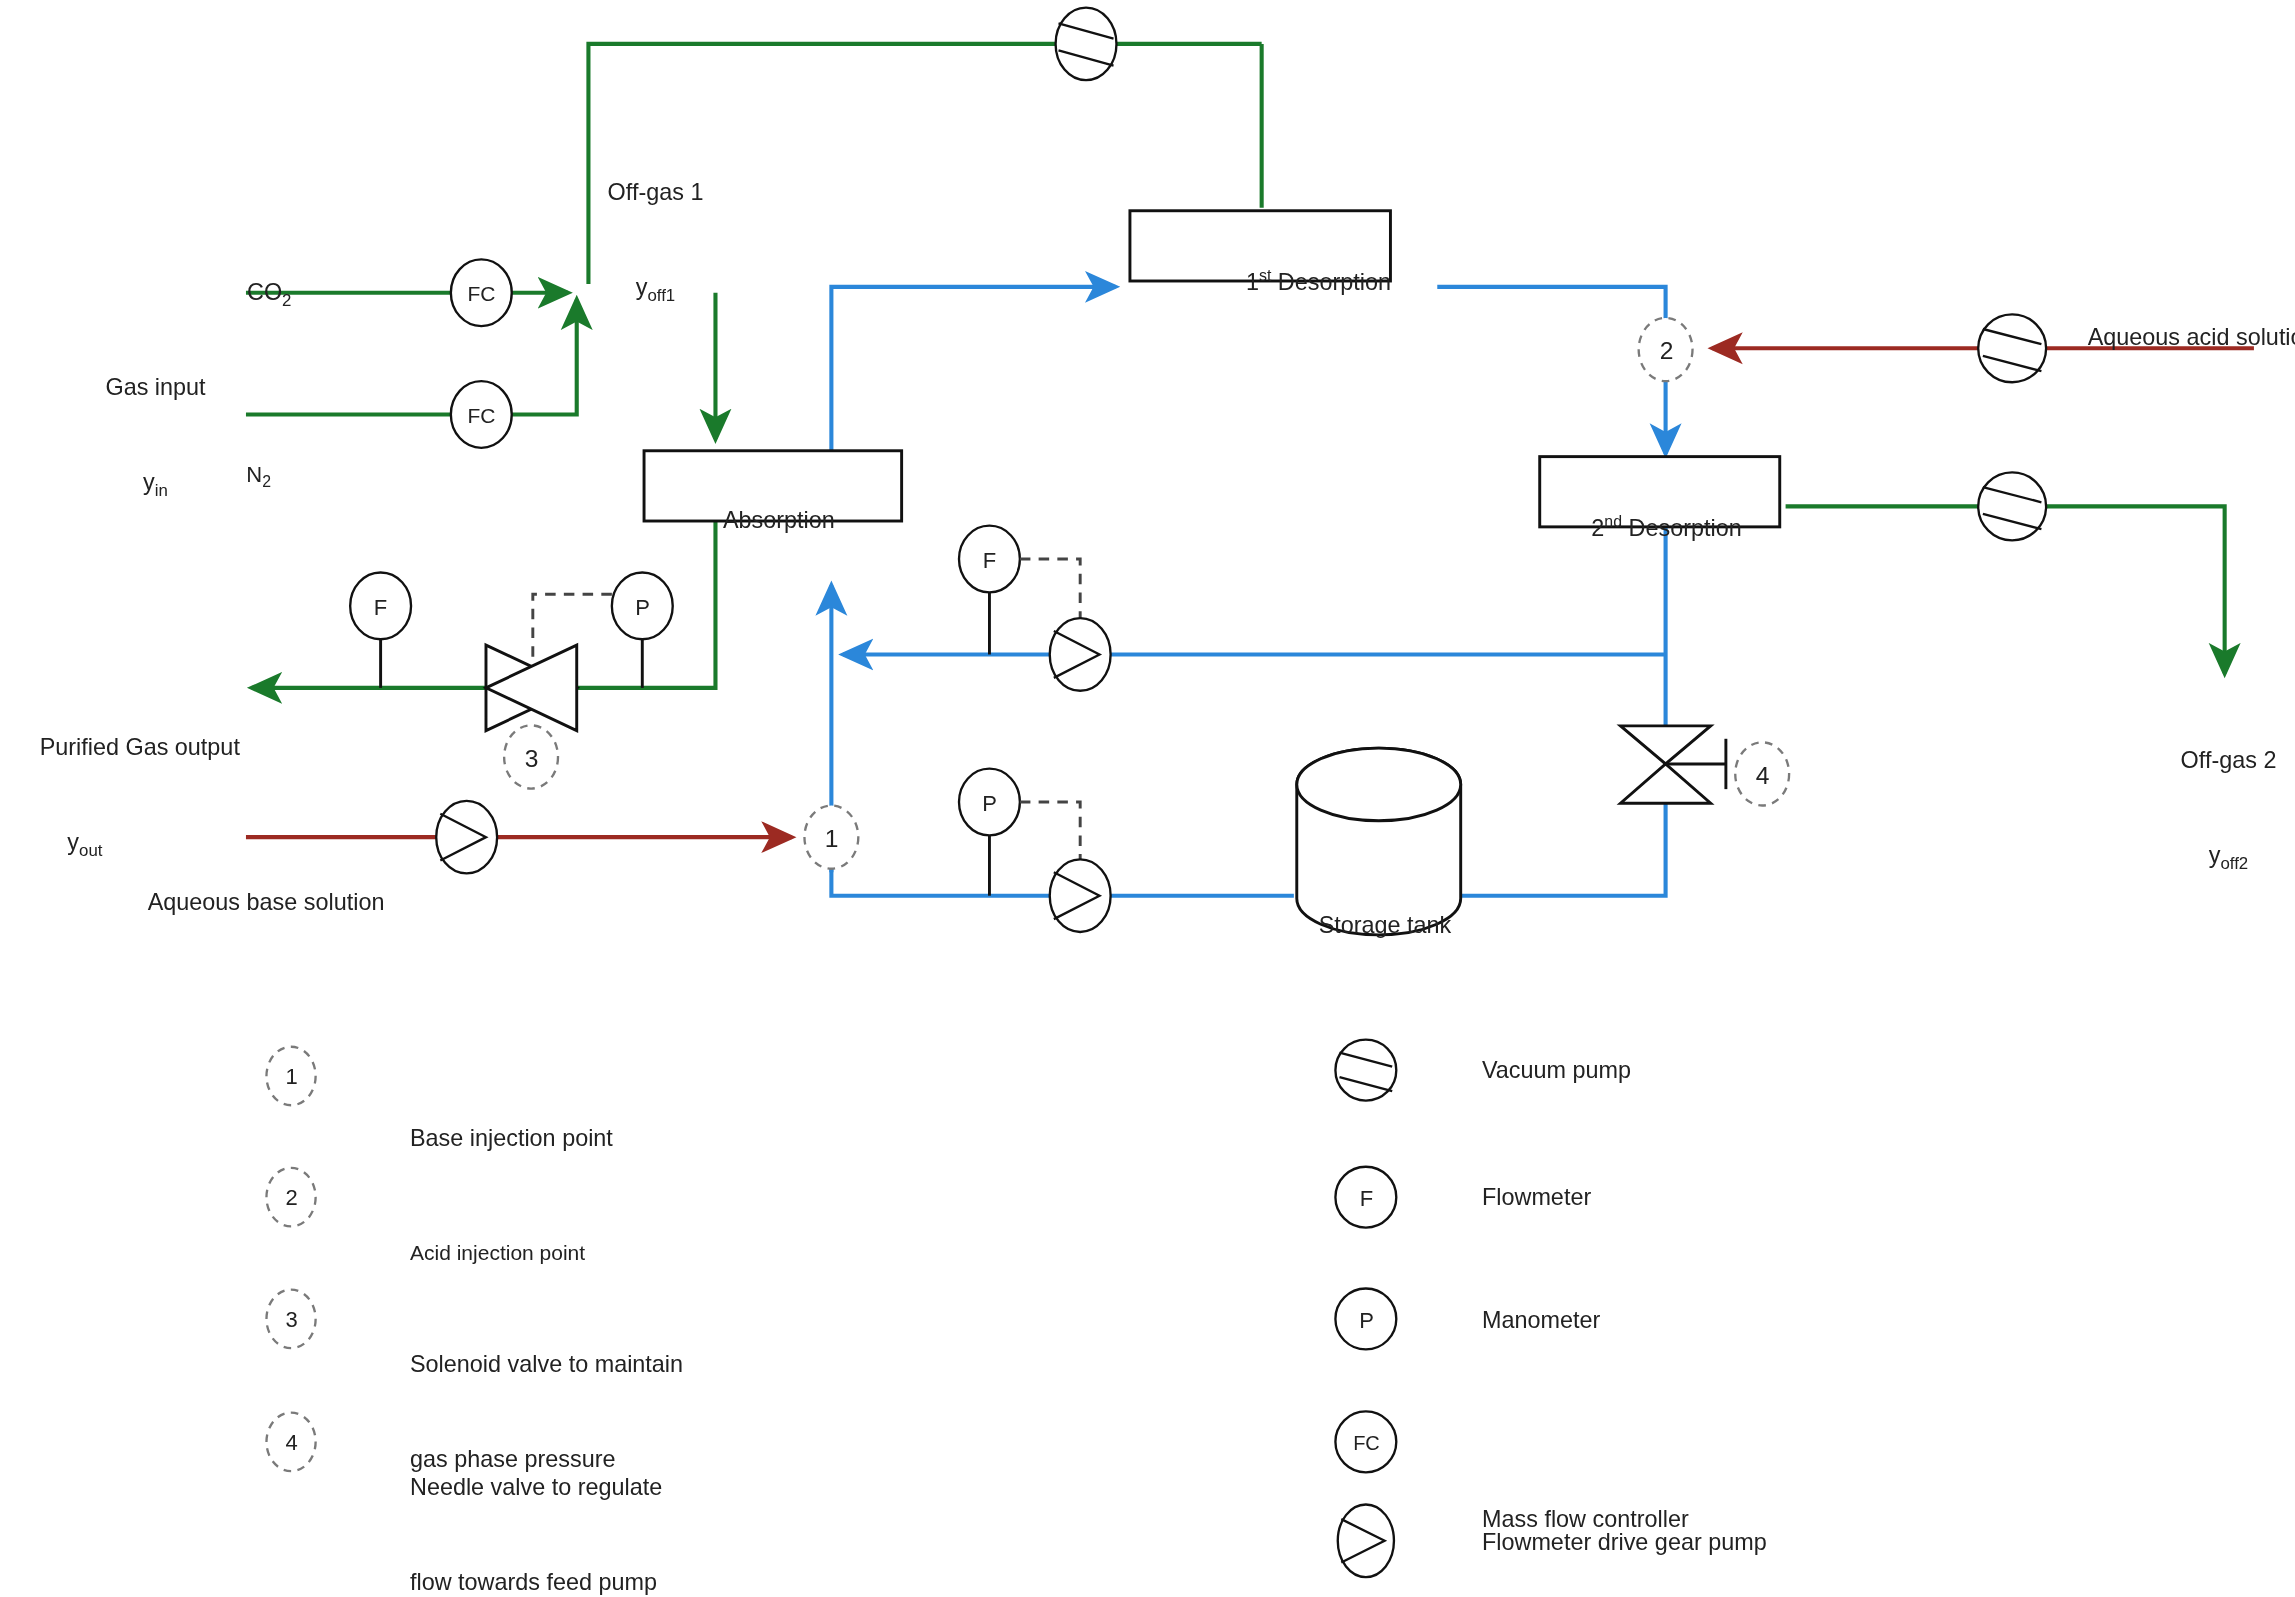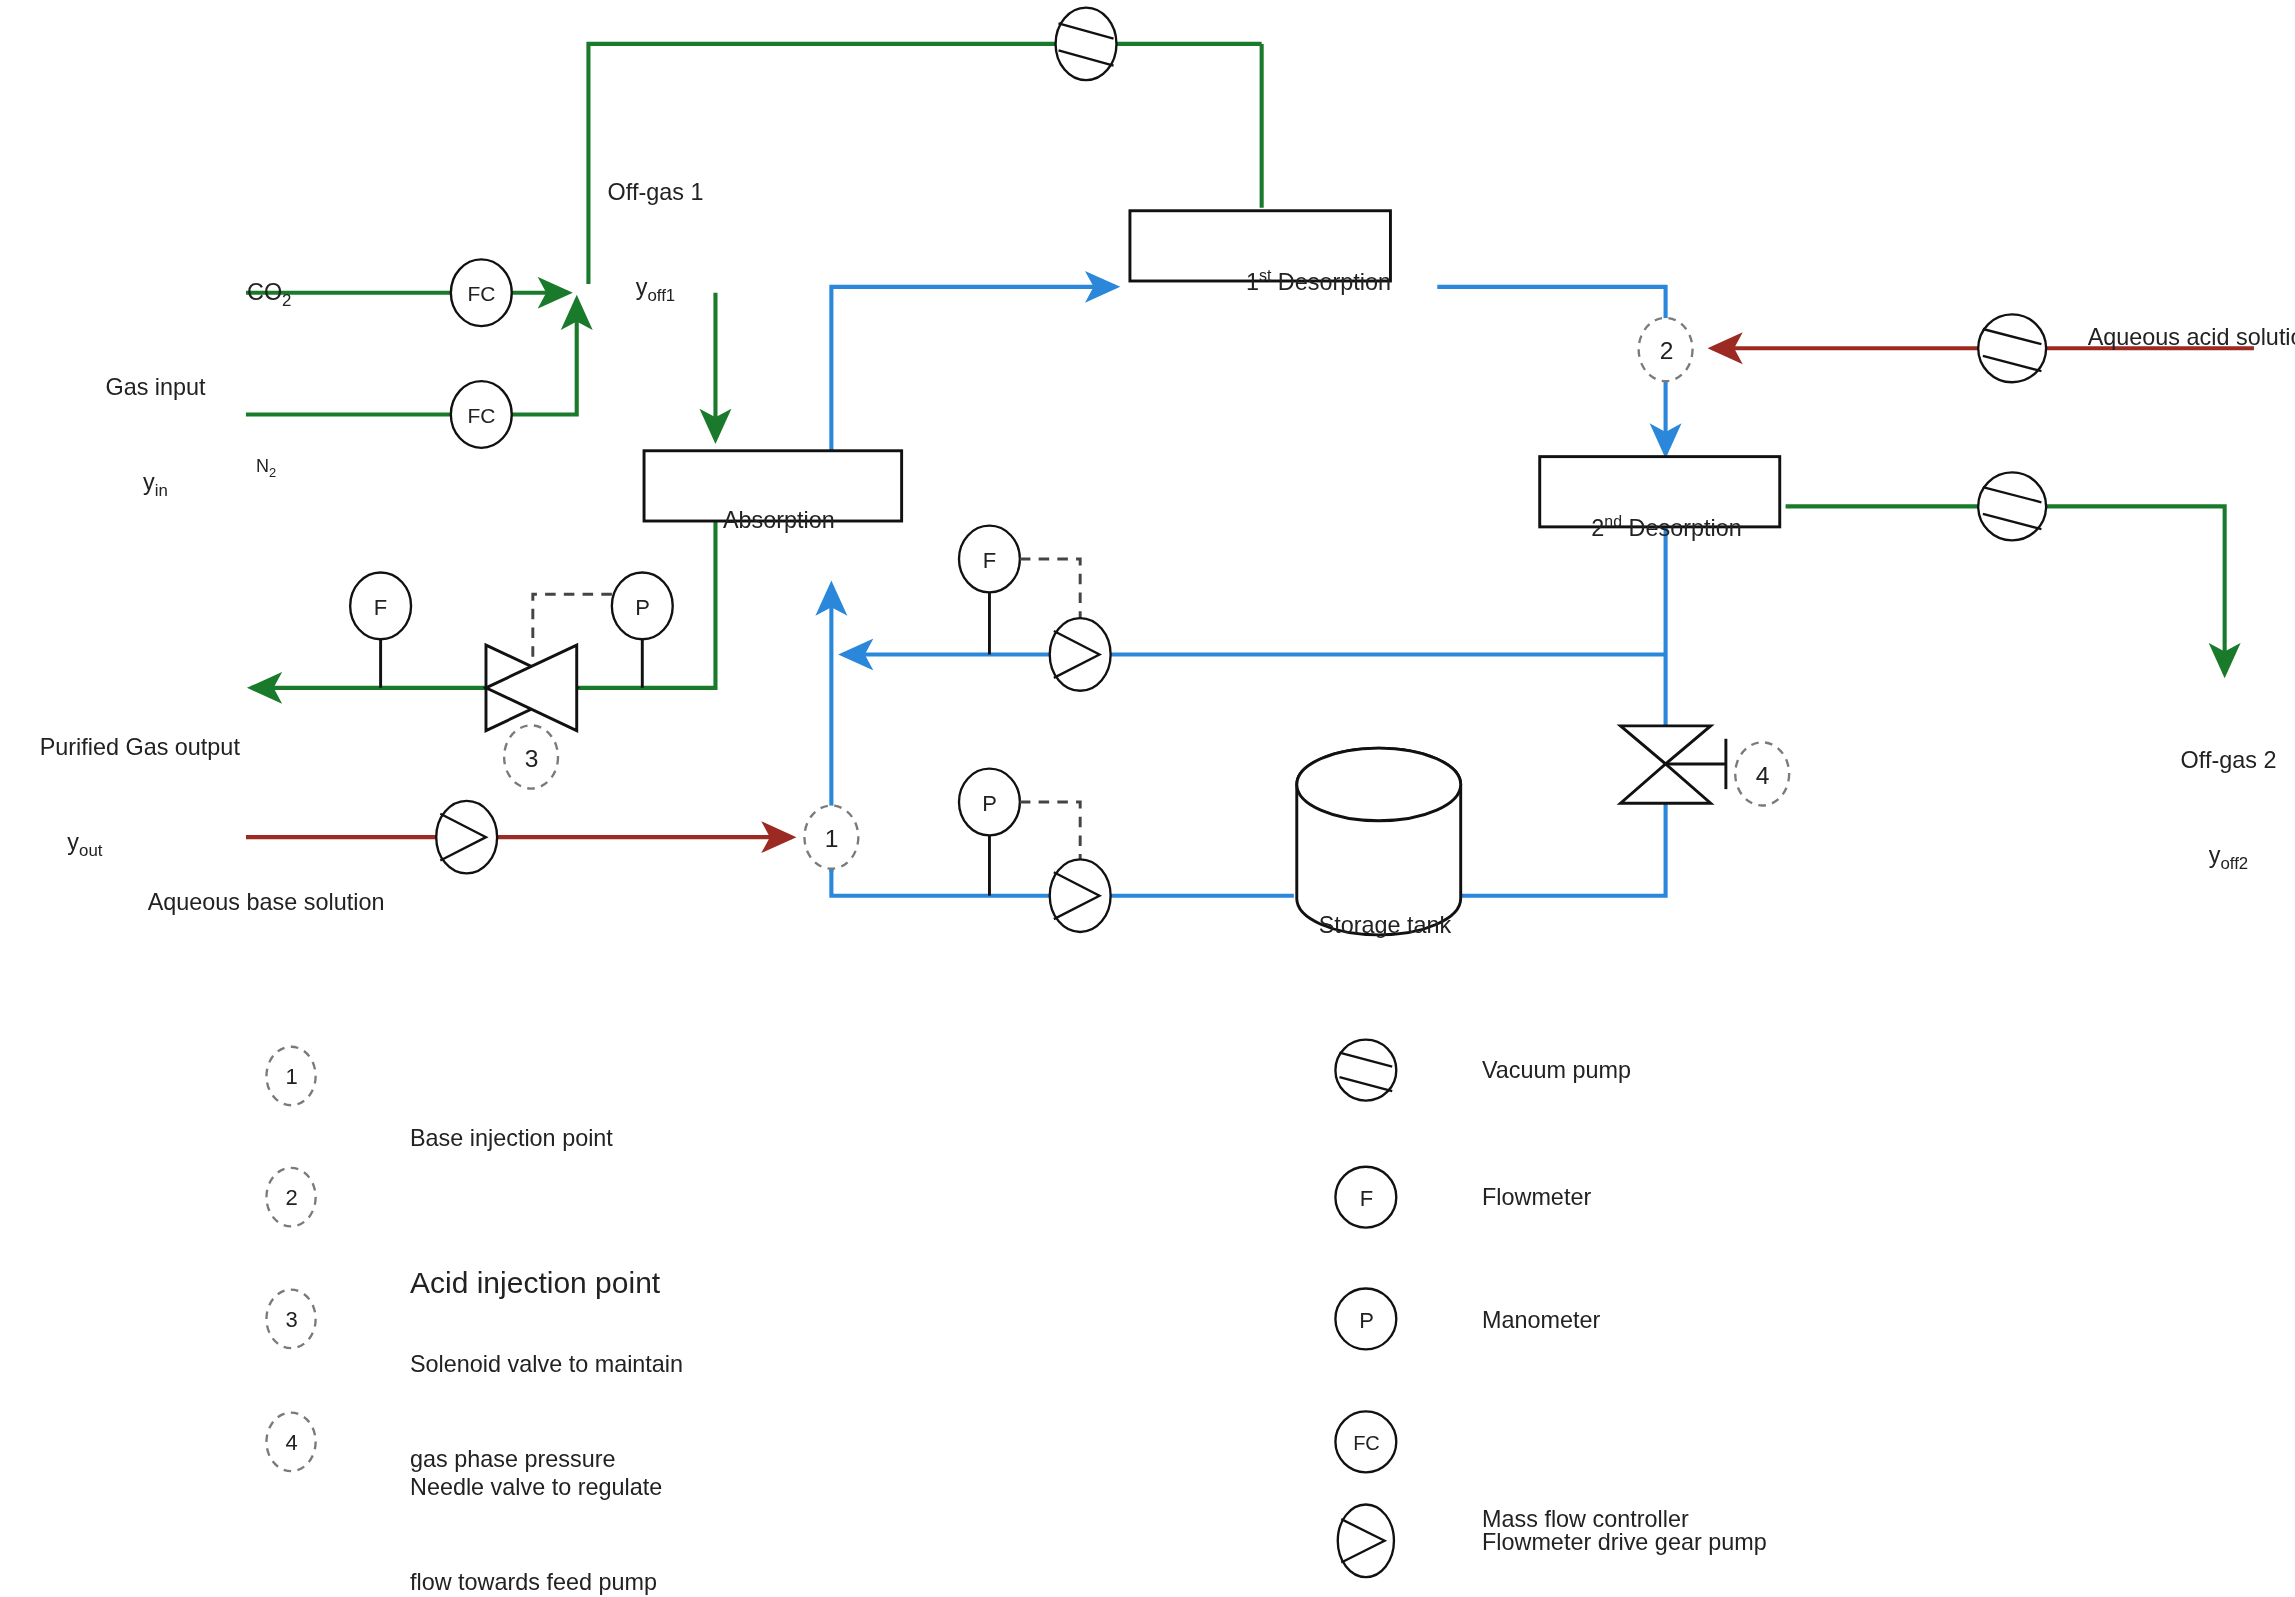--- a/index.html
+++ b/index.html
@@ -162,21 +162,21 @@
       <ellipse cx="2333" cy="2632" rx="48" ry="62"></ellipse>
       <path d="M 2291 2595 L 2365 2632 L 2291 2669" fill="none" stroke-width="4"></path>
     </g>
   </g>
 </svg>
 
 <div class="lbl" style="left:234px;top:245px;font-size:23.4px;">
   <span>CO</span><span class="sub">2</span>
 </div>
 
-<div class="lbl" style="left:246px;top:430px;font-size:18px;">
+<div class="lbl" style="left:234px;top:430px;font-size:22px;">
   <span>N</span><span class="sub">2</span>
 </div>
 
 <div class="lbl c" style="left:53px;top:309px;width:205px;font-size:23.4px;">
   <div>Gas input</div>
   <div><span>y</span><span class="sub">in</span></div>
 </div>
 
 <div class="lbl c" style="left:559px;top:114px;width:193px;font-size:23.4px;">
   <div>Off-gas 1</div>
@@ -230,21 +230,21 @@
 <div class="lbl c" style="left:1733px;top:759px;width:59px;font-size:24.6px;"><span>4</span></div>
 
 <div class="lbl c" style="left:262px;top:1062px;width:59px;font-size:22px;"><span>1</span></div>
 <div class="lbl c" style="left:262px;top:1183px;width:59px;font-size:22px;"><span>2</span></div>
 <div class="lbl c" style="left:262px;top:1305px;width:59px;font-size:22px;"><span>3</span></div>
 <div class="lbl c" style="left:262px;top:1428px;width:59px;font-size:22px;"><span>4</span></div>
 
 <div class="lbl" style="left:410px;top:1060px;font-size:23.4px;">
   <div>Base injection point</div>
 </div>
-<div class="lbl" style="left:410px;top:1182px;font-size:30px;">
+<div class="lbl" style="left:410px;top:1182px;font-size:21px;">
   <div>Acid injection point</div>
 </div>
 <div class="lbl" style="left:410px;top:1286px;font-size:23.4px;">
   <div>Solenoid valve to maintain</div>
   <div>gas phase pressure</div>
 </div>
 <div class="lbl" style="left:410px;top:1409px;font-size:23.4px;">
   <div>Needle valve to regulate</div>
   <div>flow towards feed pump</div>
 </div>

